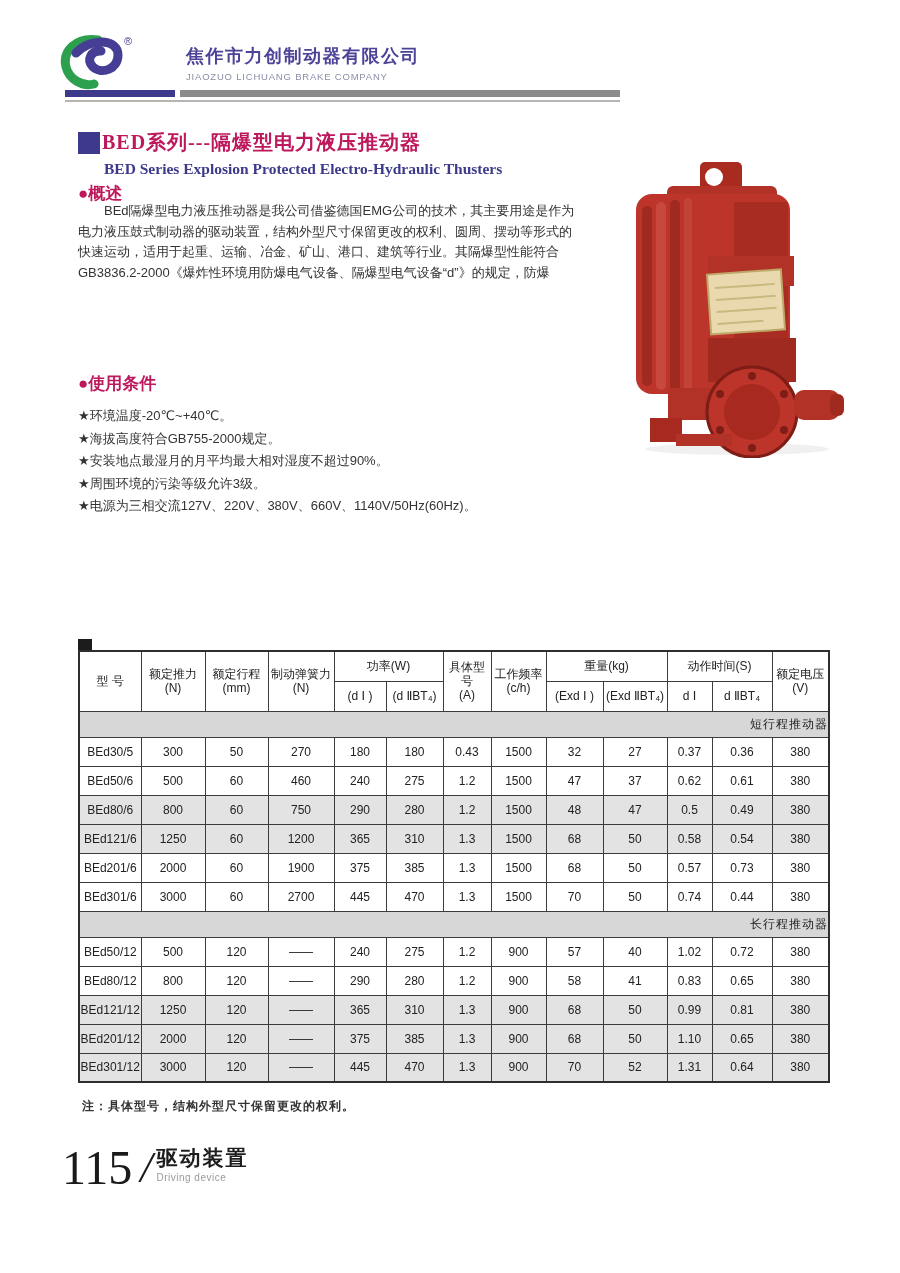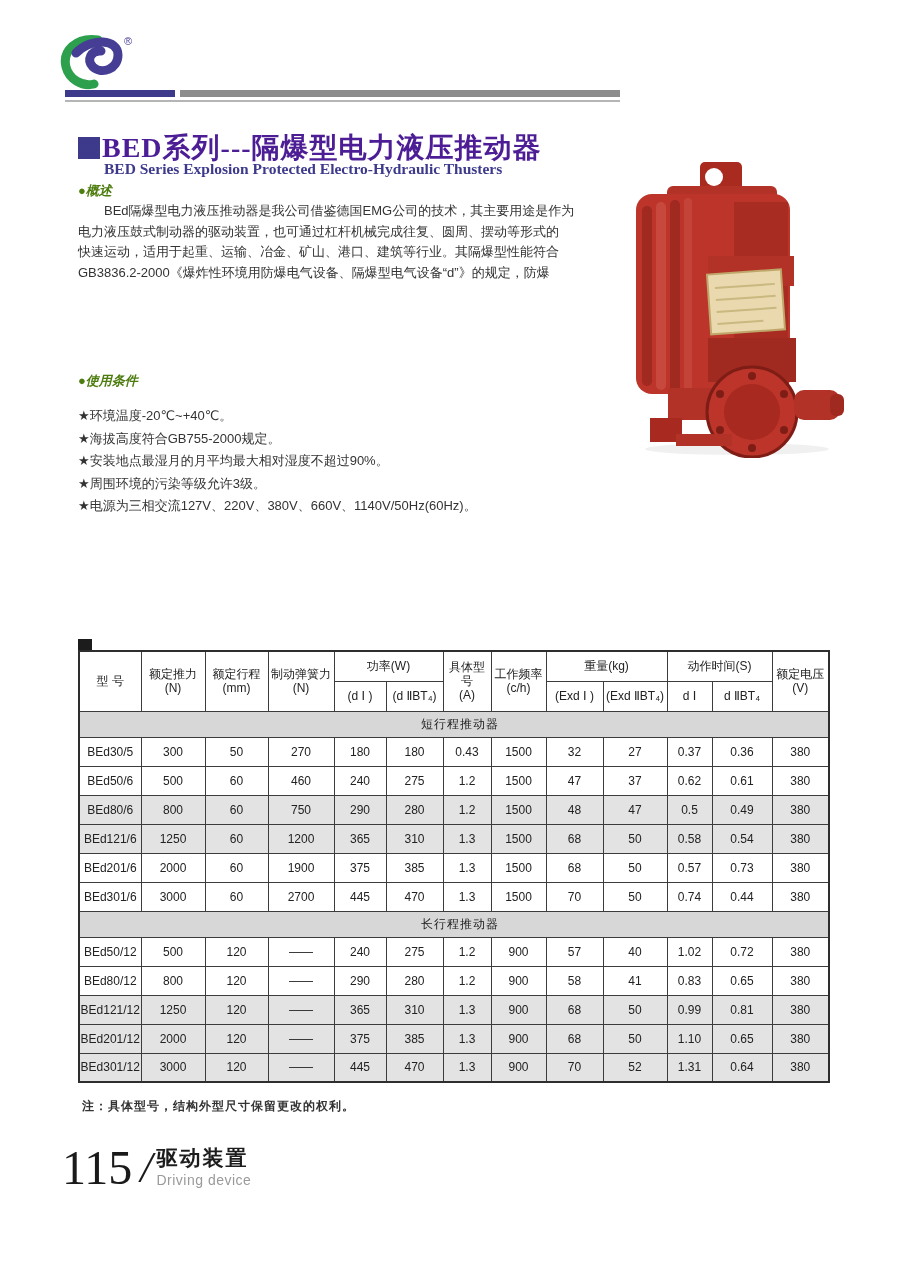--- a/index.html
+++ b/index.html
@@ -12,25 +12,25 @@
   .company { position:absolute; left:186px; top:44px; }
   .company-cn { font-size:18px; font-weight:bold; color:#4b4398; letter-spacing:1.5px; }
   .company-en { font-size:9.5px; color:#8a8fa8; letter-spacing:0.8px; margin-top:3px; }
   .rule-blue { position:absolute; left:65px; top:90px; width:110px; height:7px; background:#3d3a8c; }
   .rule-gray { position:absolute; left:180px; top:90px; width:440px; height:7px; background:#8c8c8c; }
   .rule-thin { position:absolute; left:65px; top:100px; width:555px; height:2px; background:#b5b5b5; }
 
   
   .title-row { position:absolute; left:78px; top:129px; display:flex; align-items:center; }
   .title-square { width:22px; height:22px; background:#3d3a8c; margin-right:2px; }
-  .title-main { font-family:"Liberation Serif","DejaVu Serif",serif; font-size:28px; font-weight:bold; color:#4c1d95; letter-spacing:1px; }
+  .title-main { font-family:"Liberation Serif","DejaVu Serif",serif; font-size:20px; font-weight:bold; color:#be185d; letter-spacing:1px; }
   .title-en { position:absolute; left:104px; top:160px; font-family:"Liberation Serif","DejaVu Serif",serif; font-size:15.5px; font-weight:bold; color:#3d3a8c; }
 
   
-  .sec-heading { font-size:13px; font-weight:bold; color:#4d7c0f;font-style:italic; }
+  .sec-heading { font-size:17px; font-weight:bold; color:#be185d; }
   .overview-h { position:absolute; left:78px; top:182px; }
   .overview-text { position:absolute; left:78px; top:201px; width:556px; font-size:13px; line-height:20.5px; color:#333; }
   .overview-text .line { white-space:nowrap; }
   .overview-text .indent { text-indent:2em; }
 
   
   .product { position:absolute; left:612px; top:160px; width:245px; height:298px; }
 
   
   .usage-h { position:absolute; left:78px; top:372px;text-align:right; }
@@ -40,59 +40,63 @@
   
   .tech-h { position:absolute; left:78px; top:620px; display:flex; align-items:center; }
   .tech-square { width:14px; height:14px; background:#1c1c1c; margin-right:5px; }
   .tech-label { font-size:15px; font-weight:bold; color:#1c1c1c; letter-spacing:3px;margin-top:32px; }
 
   table.tech { position:absolute; left:78px; top:650px; width:750px; border-collapse:collapse; table-layout:fixed; background:#fff; }
   table.tech th, table.tech td { border:1px solid #3c3c3c; font-weight:normal; text-align:center; vertical-align:middle; font-size:12px; color:#222; padding:0; }
   table.tech { border:2px solid #2e2e2e; }
   table.tech thead th { white-space:pre-line; line-height:14px; height:30px; font-weight:500; }
   table.tech td { height:29px; }
-  tr.section-row td { text-align:center; padding-left:12px; background:#d7d7d7; height:26px; font-weight:500; letter-spacing:1px; }
+  tr.section-row td { text-align:right; padding-left:12px; background:#d7d7d7; height:26px; font-weight:500; letter-spacing:1px; }
   tr.shaded td { background:#e3e3e3; }
 
   .note { position:absolute; left:82px; top:1098px; font-size:12px; font-weight:bold; color:#333; letter-spacing:1px; }
 
   
   .footer { position:absolute; left:62px; top:1142px; display:flex; align-items:flex-start; }
   .page-num { font-family:"Liberation Serif","DejaVu Serif",serif; font-size:48px; color:#1a1a1a; line-height:52px; }
   .footer-slash { font-family:"Liberation Serif","DejaVu Serif",serif; font-size:44px; font-style:italic; color:#1a1a1a; margin:0 4px 0 8px; line-height:52px; }
   .footer-cat { margin-top:2px; }
   .cat-cn { font-size:21px; font-weight:bold; color:#1c1c1c; letter-spacing:2px; }
-  .cat-en { font-size:14px; color:#9a9a9a; margin-top:0px; letter-spacing:0.5px; }
+  .cat-en { font-size:10px; color:#9a9a9a; margin-top:0px; letter-spacing:0.5px; }
 </style>
 </head>
 <body>
 
 <div class="page">
 
   <div class="logo-wrap">
     <svg width="130" height="58" viewBox="0 0 130 58">
       <path d="M40 7 C 18 4, 4 18, 8 34 C 11 46, 24 54, 36 51" fill="none" stroke="#2ca04d" stroke-width="9" stroke-linecap="round"></path>
       <path d="M18 20 C 34 4, 60 6, 60 22 C 60 36, 44 42, 35 34 C 28 27, 33 17, 43 18" fill="none" stroke="#453e94" stroke-width="9" stroke-linecap="round"></path>
       <text x="66" y="12" font-size="11" fill="#453e94">®</text>
     </svg>
   </div>
+  <div class="company">
+    <div class="company-cn">焦作市力创制动器有限公司</div>
+    <div class="company-en">JIAOZUO LICHUANG BRAKE COMPANY</div>
+  </div>
   <div class="rule-blue"></div>
   <div class="rule-gray"></div>
   <div class="rule-thin"></div>
 
   <div class="title-row">
     <span class="title-square"></span>
     <span class="title-main">BED系列---隔爆型电力液压推动器</span>
   </div>
   <div class="title-en">BED Series Explosion Protected Electro-Hydraulic Thusters</div>
 
   <div class="overview-h sec-heading">●概述</div>
   <div class="overview-text">
     <div class="line indent">BEd隔爆型电力液压推动器是我公司借鉴德国EMG公司的技术，其主要用途是作为</div>
-    <div class="line">电力液压鼓式制动器的驱动装置，也可通过杠杆机械完成往复、圆周、摆动等形式的</div>
+    <div class="line">电力液压鼓式制动器的驱动装置，结构外型尺寸保留更改的权利、圆周、摆动等形式的</div>
     <div class="line">快速运动，适用于起重、运输、冶金、矿山、港口、建筑等行业。其隔爆型性能符合</div>
     <div class="line">GB3836.2-2000《爆炸性环境用防爆电气设备、隔爆型电气设备“d”》的规定，防爆</div>
   </div>
 
   <div class="product">
     <svg width="245" height="298" viewBox="0 0 245 298">
       <ellipse cx="125" cy="289" rx="92" ry="6" fill="rgba(0,0,0,0.06)"></ellipse>
 
       <rect x="88" y="2" width="42" height="36" rx="5" fill="#a92b20"></rect>
       <circle cx="102" cy="17" r="9" fill="#ffffff"></circle>

